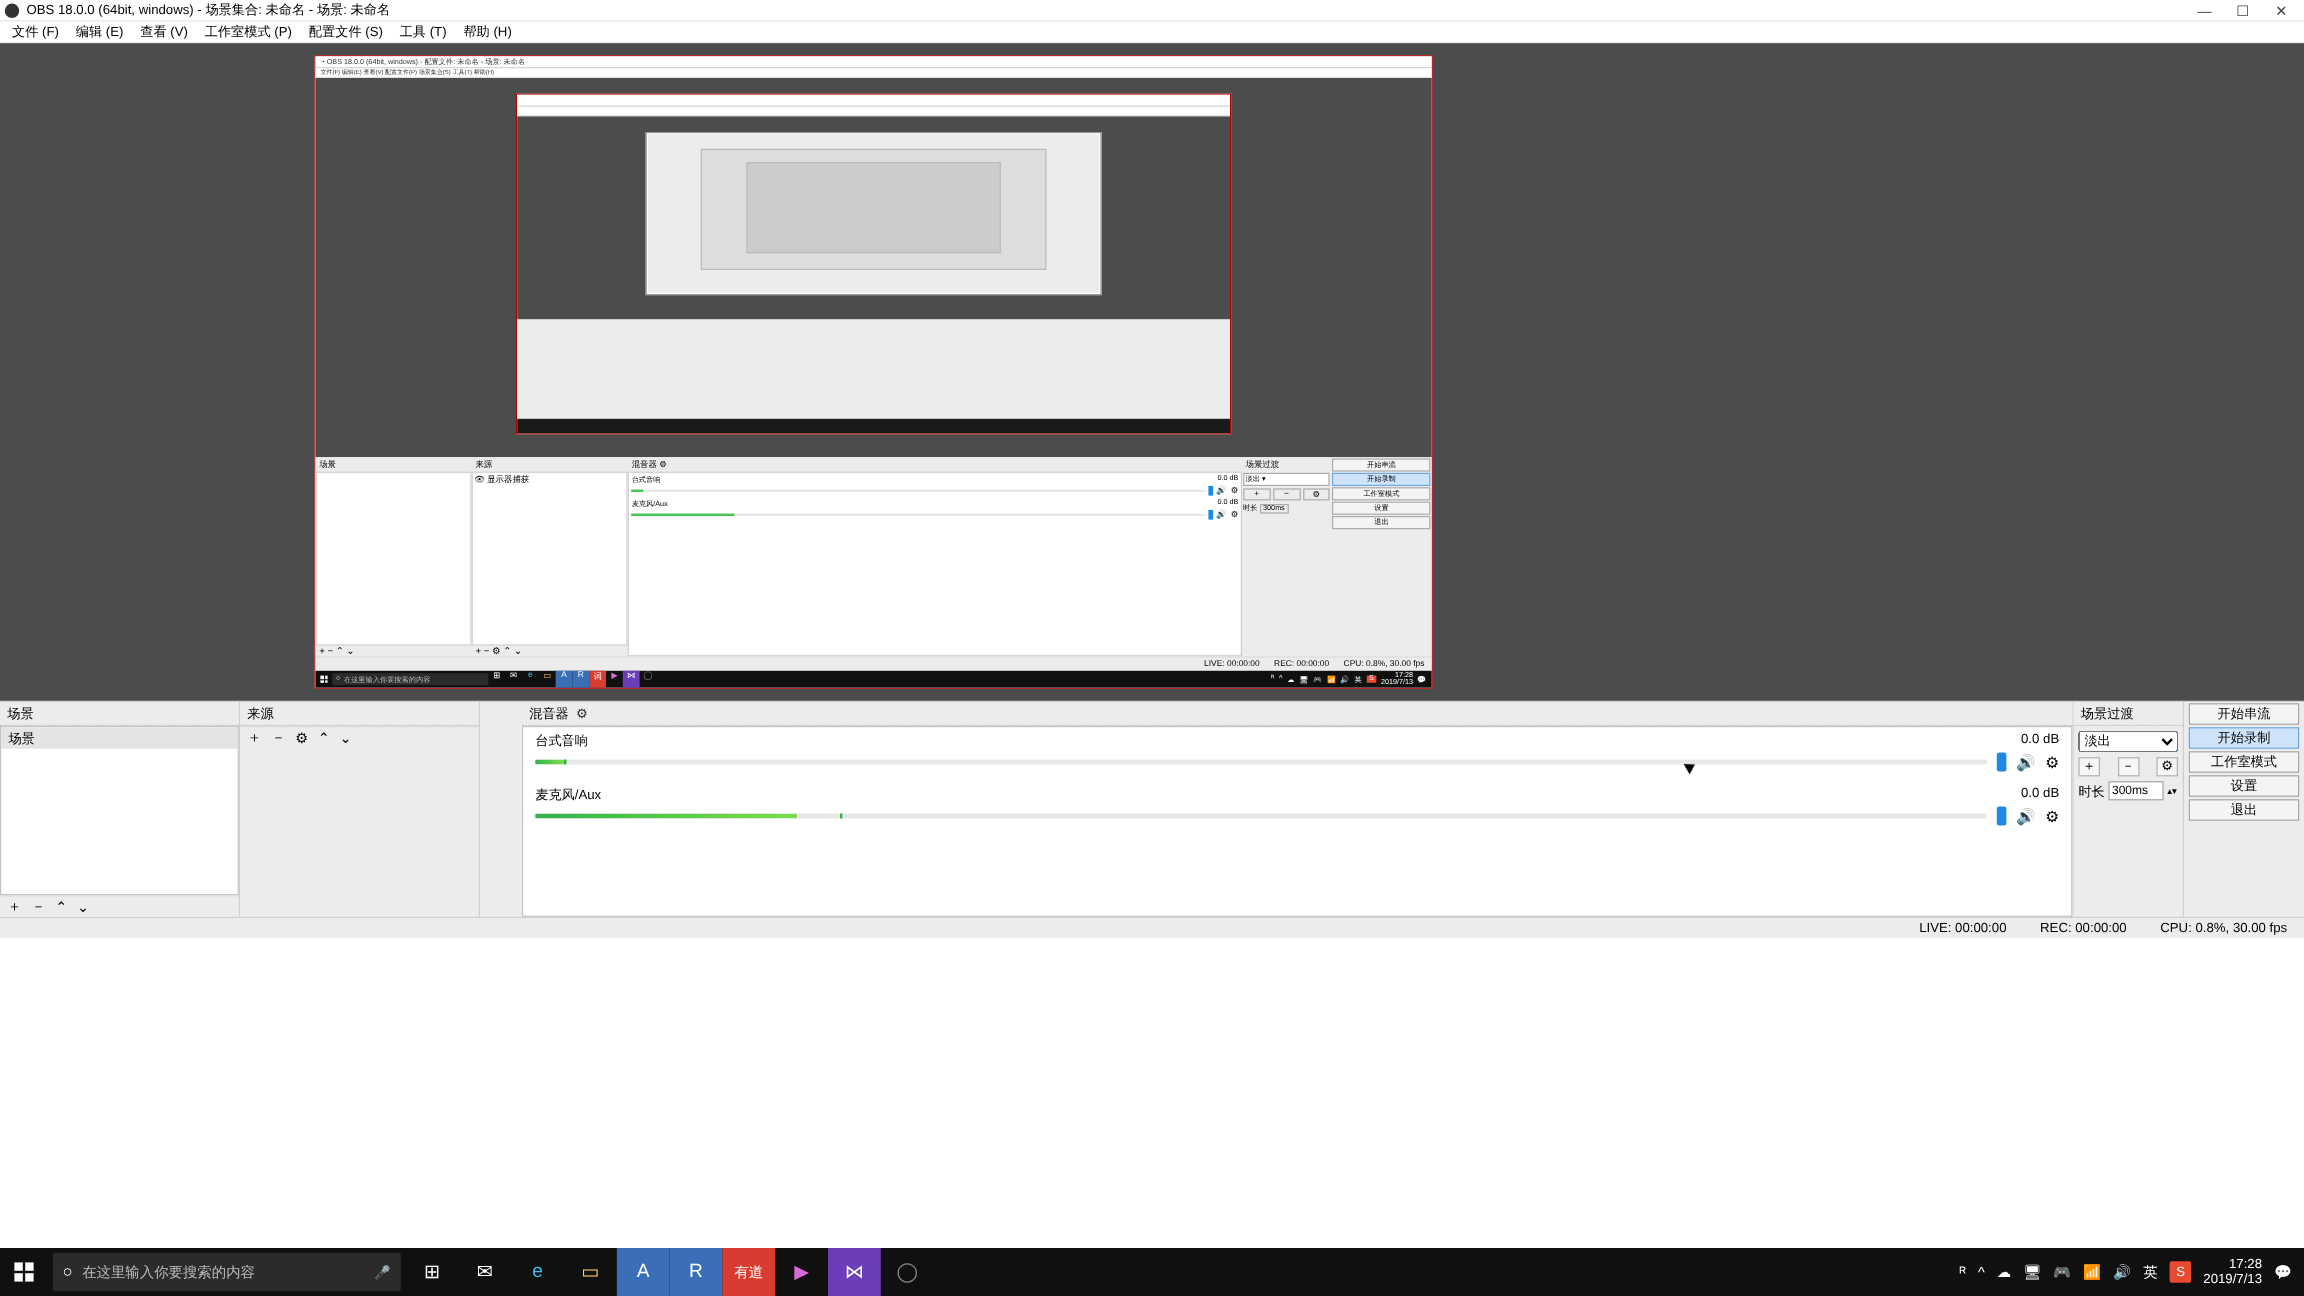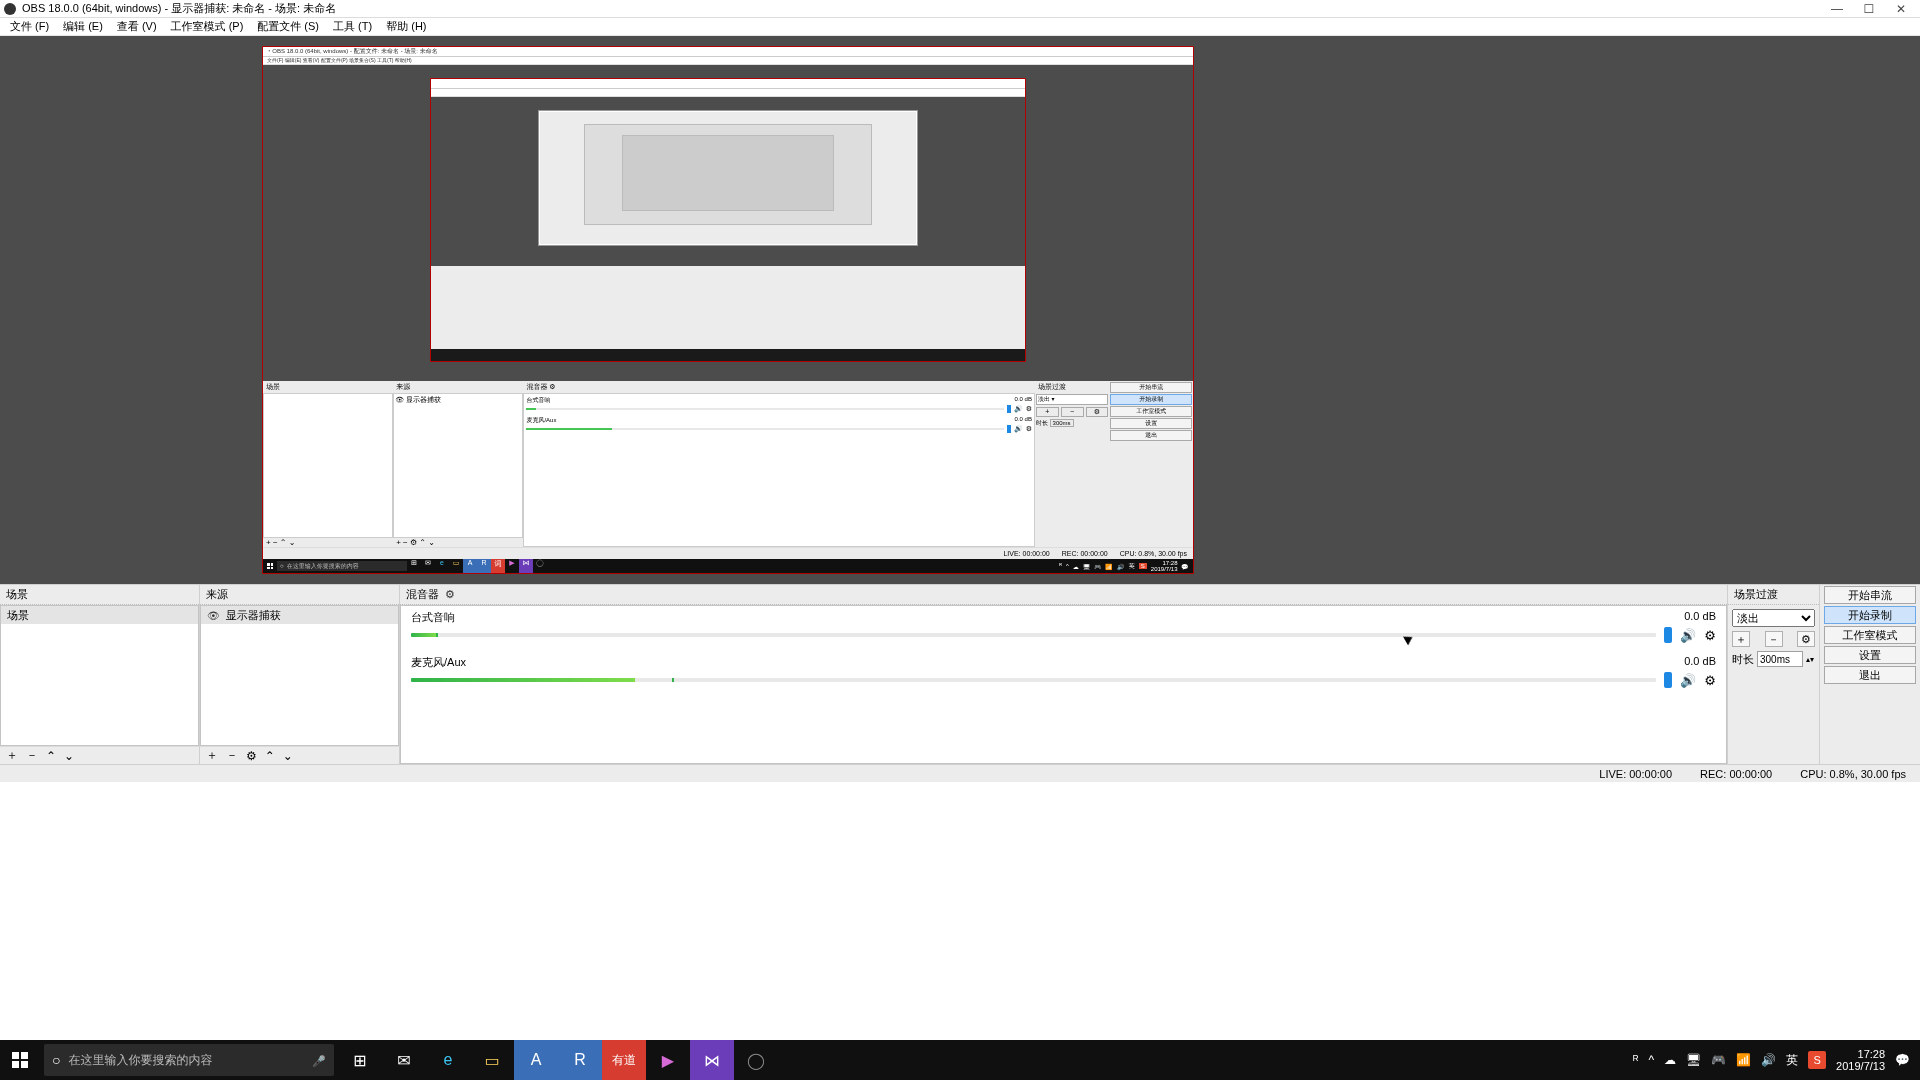--- a/index.html
+++ b/index.html
@@ -39,21 +39,21 @@
 .docks { height: 180px; background: #ececec; display: flex; border-top: 1px solid #cfcfcf; }
 .dock { display: flex; flex-direction: column; border-right: 1px solid #cfcfcf; }
 .dock-header { height: 20px; background: #ececec; border-bottom: 1px dotted #bbb; font-size: 11px; color: #000; display: flex; align-items: center; padding: 0 6px; gap:6px; }
 .gear-icon-sm::before { content:"⚙"; font-size:11px; color:#333; }
 .dock-body { flex: 1; background: #fff; border: 1px solid #c4c4c4; margin: 0; overflow:hidden; }
 .dock-footer { height: 18px; background: #ececec; border-top: 1px solid #dcdcdc; display:flex; align-items:center; gap:8px; padding:0 6px; font-size:12px; color:#000;}
 .dock-footer .icn { cursor:default; }
 
 .scenes { width: 200px; }
 .sources { width: 200px; }
-.mixer { flex: 1; }
+.mixer { flex: 1; margin-left: 35px; }
 .controls { width: 100px; display:flex; flex-direction:column; padding:0;}
 
 .list-item { height: 18px; display:flex; align-items:center; gap:6px; padding:0 6px; font-size:11px; background:#fff; }
 .list-item.selected { background:#e4e4e4; }
 .eye-icon::before { content:"👁"; font-size:10px; color:#333; }
 
 
 .mixer-ch { padding: 4px 10px 8px 10px; display:flex; flex-direction:column; gap:2px; }
 .mixer-top { display:flex; justify-content:space-between; font-size:11px; color:#000; }
 .meter-wrap { display:flex; align-items:center; gap:8px; }
@@ -100,21 +100,21 @@
 
 .cursor { position:absolute; width:0; height:0; pointer-events:none; }
 .cursor::before { content:""; position:absolute; width:0; height:0; border-left:8px solid #000; border-top:5px solid transparent; border-bottom:5px solid transparent; transform:rotate(-30deg); filter:drop-shadow(0 0 1px #fff); }
 
 </style>
 </head>
 <body>
 
 <div class="titlebar">
   <div class="obs-icon"></div>
-  <div class="title">OBS 18.0.0 (64bit, windows) - 显示器捕获: 未命名 - 场景: 未命名</div>
+  <div class="title">OBS 18.0.0 (64bit, windows) - 场景集合: 未命名 - 场景: 未命名</div>
   <div class="winbtns">
     <div class="winbtn">—</div>
     <div class="winbtn">☐</div>
     <div class="winbtn">✕</div>
   </div>
 </div>
 
 <div class="menubar">
   <span>文件 (F)</span>
   <span>编辑 (E)</span>
@@ -273,26 +273,20 @@
       <span class="icn">－</span>
       <span class="icn">⌃</span>
       <span class="icn">⌄</span>
     </div>
   </div>
 
   <div class="dock sources">
     <div class="dock-header">
         <span>来源</span>
       </div>
-    <div class="dock-body">
-      <div class="list-item selected">
-        <span class="eye-icon"></span>
-        <span>显示器捕获</span>
-      </div>
-    </div>
     <div class="dock-footer">
       <span class="icn">＋</span>
       <span class="icn">－</span>
       <span class="icn">⚙</span>
       <span class="icn">⌃</span>
       <span class="icn">⌄</span>
     </div>
   </div>
 
   <div class="dock mixer">

